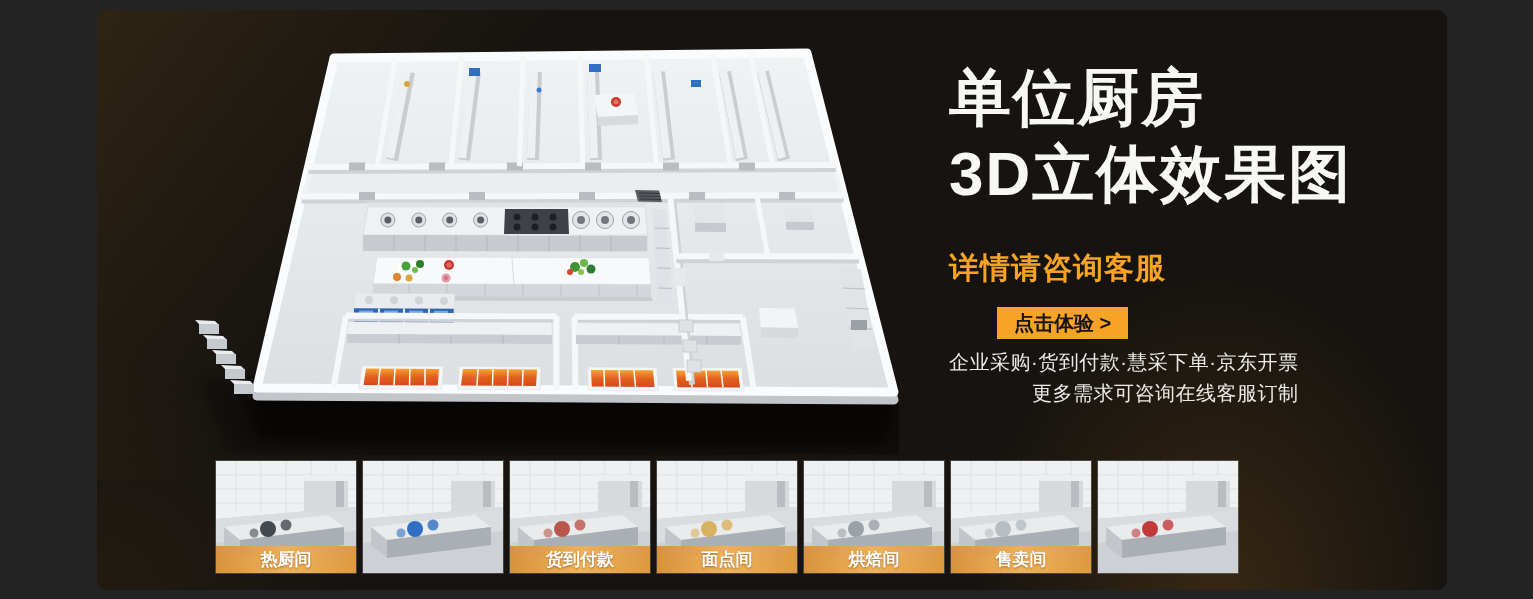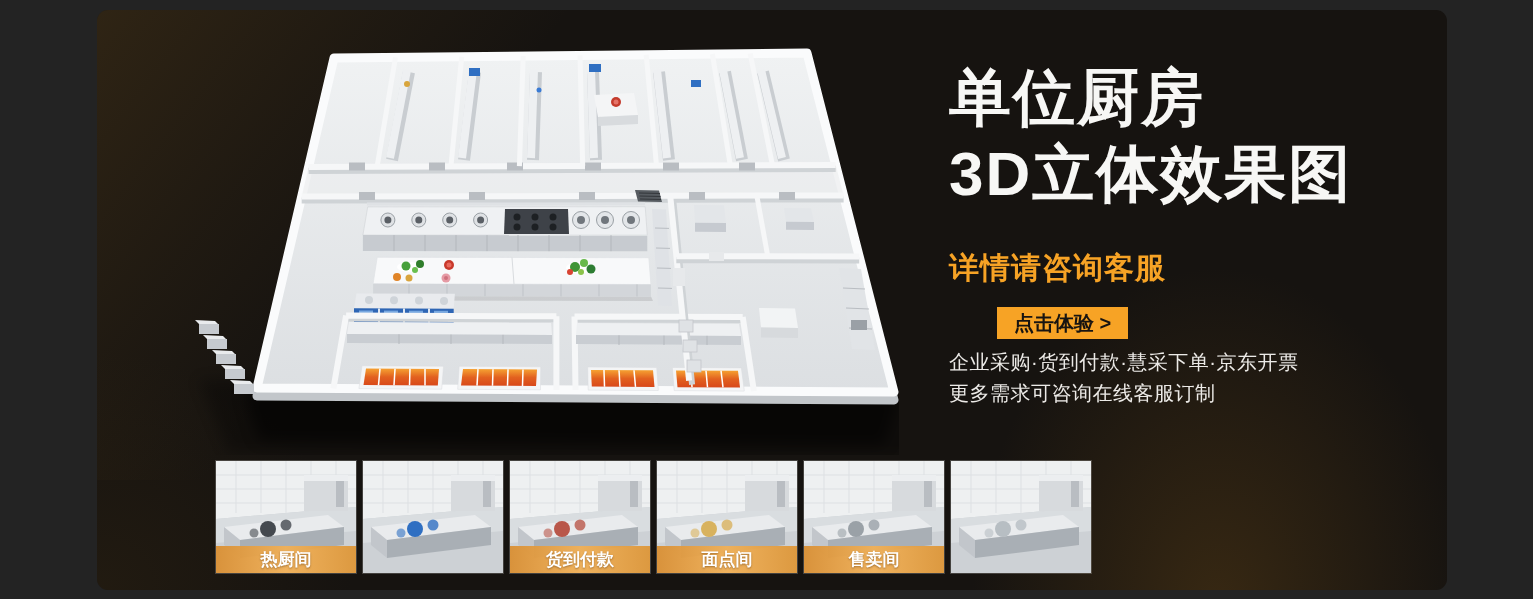--- a/index.html
+++ b/index.html
@@ -20,21 +20,21 @@
 
   .floorplan { position:absolute; left:82px; top:5px; width:720px; height:440px; }
   .title { position:absolute; left:852px; top:50px; color:#f7f7f5; font-weight:bold;
            font-size:62px; line-height:76px; letter-spacing:2px; white-space:nowrap; }
   .subtitle { position:absolute; left:852px; top:238px; color:#f7a325; font-weight:bold;
               font-size:30px; letter-spacing:1px; white-space:nowrap; }
   .cta { position:absolute; left:852px; top:297px; height:32px; padding:0 17px;
          background:#f7a325; color:#171411; font-size:20px; font-weight:bold;
          border:none; cursor:pointer; white-space:nowrap;margin-left:48px; }
   .desc { position:absolute; left:852px; top:337px; color:#eceae7; font-size:20px;
-          line-height:31px; letter-spacing:.5px; white-space:nowrap; }
+          line-height:31px; letter-spacing:.5px; white-space:nowrap;text-align:right; }
 
   .gallery { position:absolute; left:95px; top:451px; display:flex; gap:7px;padding-left:24px; }
   .thumb { position:relative; width:140px; height:112px; overflow:hidden; flex:none;
            box-shadow:0 0 0 1px rgba(255,255,255,.20); cursor:pointer; }
   .thumb .scene { display:block; width:140px; height:112px; }
   .thumb-label { position:absolute; left:0; right:0; bottom:0; height:27px; line-height:27px;
     text-align:center; color:#ffffff; font-size:17px; font-weight:bold;
     background:linear-gradient(90deg, rgba(217,143,51,.95), rgba(242,176,85,.93) 50%, rgba(221,150,56,.95));
     text-shadow:0 1px 2px rgba(70,35,0,.45); }
   .thumb:nth-child(1){--acc:#44494f;} .thumb:nth-child(2){--acc:#2f6fc2;}
@@ -396,20 +396,26 @@
     <figure class="thumb">
       <svg class="scene" viewBox="0 0 140 112">
           <use href="#scene"></use>
         </svg>
       <figcaption class="thumb-label">面点间</figcaption>
     </figure>
     <figure class="thumb">
       <svg class="scene" viewBox="0 0 140 112">
           <use href="#scene"></use>
         </svg>
+      <figcaption class="thumb-label">烘焙间</figcaption>
+    </figure>
+    <figure class="thumb">
+      <svg class="scene" viewBox="0 0 140 112">
+          <use href="#scene"></use>
+        </svg>
       <figcaption class="thumb-label">售卖间</figcaption>
     </figure>
     <figure class="thumb">
       <svg class="scene" viewBox="0 0 140 112">
           <use href="#scene"></use>
         </svg>
     </figure>
   </div>
 </div>
 

